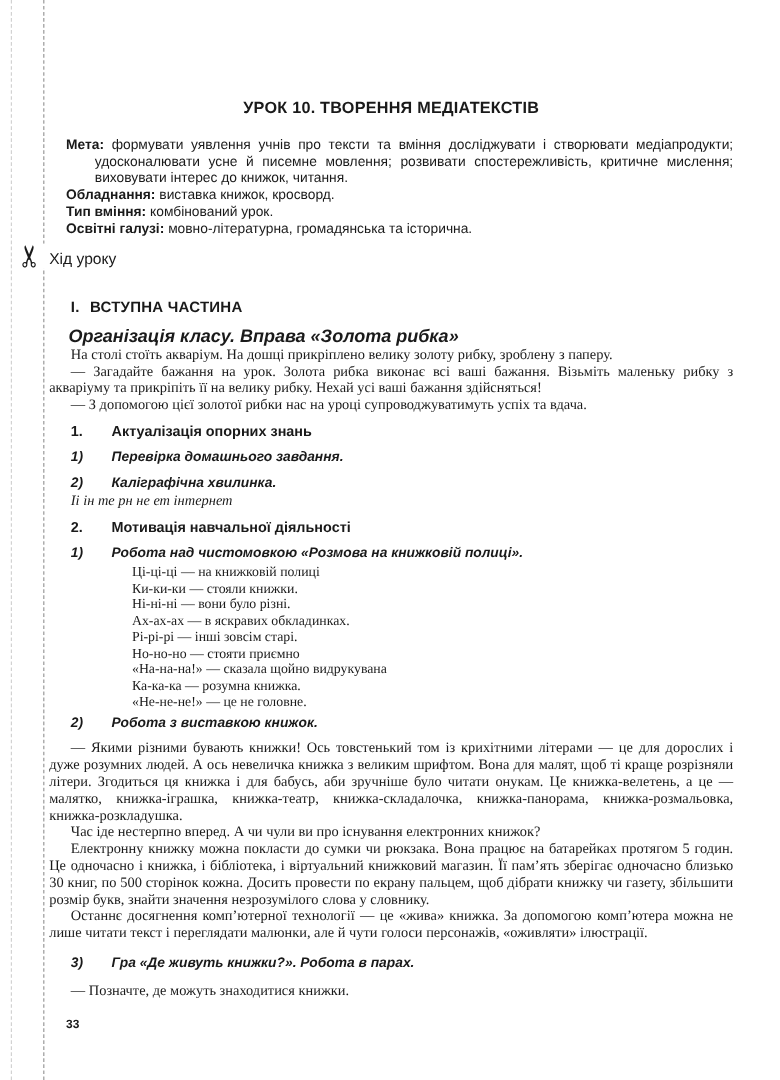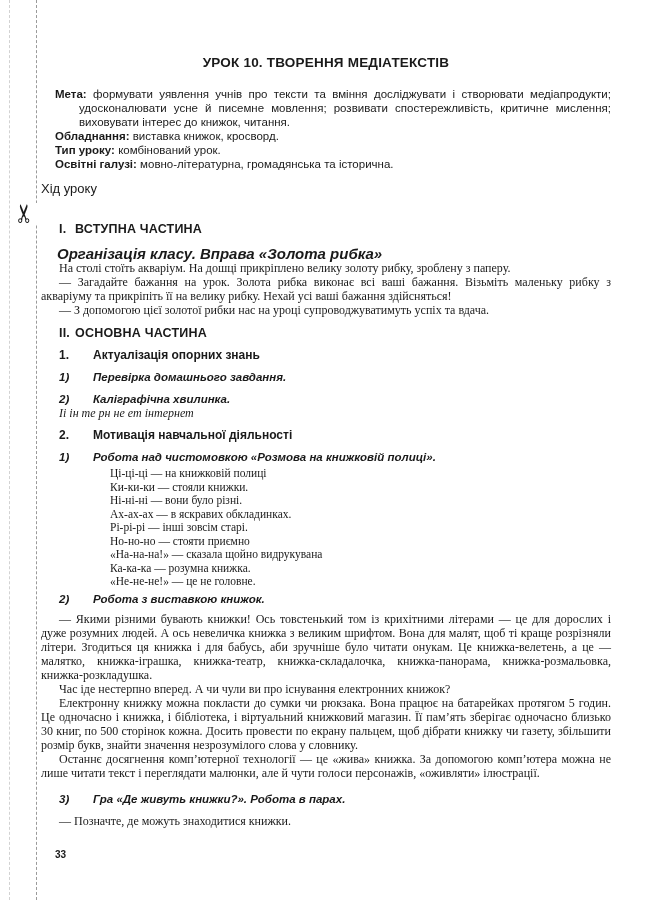--- a/index.html
+++ b/index.html
@@ -22,21 +22,21 @@
   .scissors {
     position: absolute; left: 14px; top: 200px;
     font-size: 25px; line-height: 1; color: #1a1a1a;
     transform: rotate(-90deg);
     background: #ffffff; padding: 1px 0;
     z-index: 2;
     font-family: "DejaVu Sans", sans-serif;
   }
   .content {
     position: absolute; left: 41px; top: 0; width: 570px;
-    padding-top: 55px;
+    padding-top: 82px;
   }
   .title {
     font-family: "Liberation Sans", sans-serif;
     font-weight: bold; font-size: 13.5px; text-align: center;
     letter-spacing: 0.2px;
     margin-bottom: 17px;
   }
   .meta-block { margin-left: 14px; }
   .meta-row {
     font-family: "Liberation Sans", sans-serif;
@@ -105,41 +105,37 @@
 <div class="cut-line"></div>
 <span class="scissors">✂</span>
 
 <div class="content">
 
   <div class="title">УРОК 10. ТВОРЕННЯ МЕДІАТЕКСТІВ</div>
 
   <div class="meta-block">
     <p class="meta-row"><span class="meta-label">Мета:</span> <span>формувати уявлення учнів про тексти та вміння досліджувати і створювати медіапродукти; удосконалювати усне й писемне мовлення; розвивати спостережливість, критичне мислення; виховувати інтерес до книжок, читання.</span></p>
     <p class="meta-row"><span class="meta-label">Обладнання:</span> <span>виставка книжок, кросворд.</span></p>
-    <p class="meta-row"><span class="meta-label">Тип уроку:</span> <span>комбінований урок.</span></p>
+    <p class="meta-row"><span class="meta-label">Тип вміння:</span> <span>комбінований урок.</span></p>
     <p class="meta-row"><span class="meta-label">Освітні галузі:</span> <span>мовно-літературна, громадянська та історична.</span></p>
   </div>
 
   <div class="flow-heading">Хід уроку</div>
 
   <div class="h-roman">
     <span class="num">І.</span>
     <span>ВСТУПНА ЧАСТИНА</span>
   </div>
 
   <div class="subheading">Організація класу. Вправа «Золота рибка»</div>
 
   <p class="body-para">На столі стоїть акваріум. На дошці прикріплено велику золоту рибку, зроблену з паперу.</p>
   <p class="body-para">— Загадайте бажання на урок. Золота рибка виконає всі ваші бажання. Візьміть маленьку рибку з акваріуму та прикріпіть її на велику рибку. Нехай усі ваші бажання здійсняться!</p>
   <p class="body-para">— З допомогою цієї золотої рибки нас на уроці супроводжуватимуть успіх та вдача.</p>
 
-  <div class="h-roman" style="margin-top:9px;">
-    <span class="num">ІІ.</span>
-    <span>ОСНОВНА ЧАСТИНА</span>
-  </div>
 
   <div class="h-block">
     <span class="num">1.</span>
     <span>Актуалізація опорних знань</span>
   </div>
 
   <div class="item">
     <span class="num">1)</span>
     <span>Перевірка домашнього завдання.</span>
   </div>

